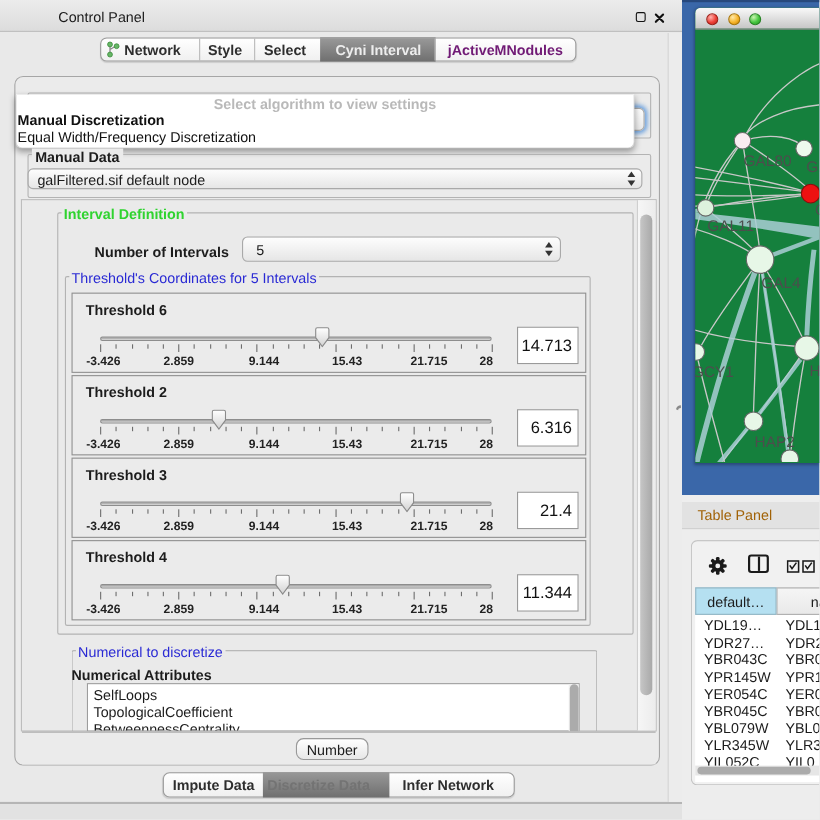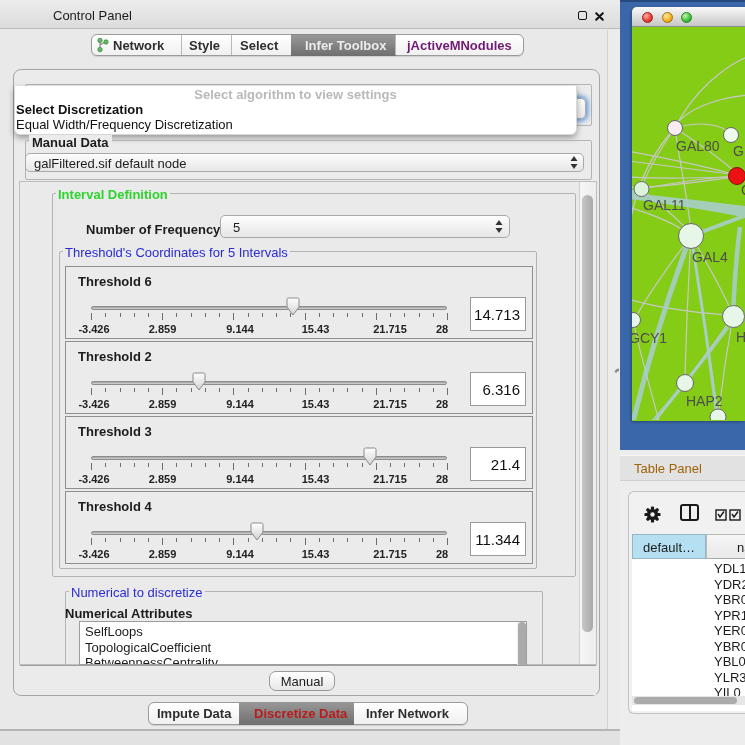--- a/index.html
+++ b/index.html
@@ -30,53 +30,53 @@
 
 <svg class="abs" style="left:96px;top:37px;" width="14" height="16" viewBox="0 0 14 16">
   <path d="M4 4 L4 12 M4 8 L9 5" stroke="#8a8a8a" stroke-width="1.2" fill="none"></path>
   <circle cx="4" cy="3.4" r="2.2" fill="#67b767" stroke="#3f8f3f" stroke-width="0.8"></circle>
   <circle cx="10" cy="5" r="2.2" fill="#67b767" stroke="#3f8f3f" stroke-width="0.8"></circle>
   <circle cx="4" cy="12.6" r="2.2" fill="#67b767" stroke="#3f8f3f" stroke-width="0.8"></circle>
 </svg>
 <div class="abs b13" style="left:113px;top:38px;color:#2e2e2e;">Network</div>
 <div class="abs b13" style="left:189px;top:38px;color:#2e2e2e;">Style</div>
 <div class="abs b13" style="left:240px;top:38px;color:#2e2e2e;">Select</div>
-<div class="abs b13" style="left:305px;top:38px;color:#ededed;">Infer Toolbox</div>
+<div class="abs b13" style="left:305px;top:38px;color:#ededed;">Cyni Interval</div>
 <div class="abs b13" style="left:407px;top:38px;color:#701a75;">jActiveMNodules</div>
 
 <div class="abs" style="left:13px;top:69px;width:587px;height:627px;background:#ebebeb;border:1px solid #a6a6a6;border-radius:8px;"></div>
 
 <div class="abs" style="left:25px;top:84px;width:567px;height:42px;border:1px solid #b3b3b3;border-radius:2px;"></div>
 <div class="abs b13" style="left:30px;top:73px;color:#a9a9a9;background:#ebebeb;padding:0 3px;margin-top:19px;">Discretization Algorithm</div>
 
 <div class="abs" style="left:545px;top:98px;width:41px;height:21px;border-radius:5px;background:linear-gradient(#fdfdfd,#e9e9e9);border:1px solid #a9a9a9;box-shadow:0 0 4px 2.5px rgba(90,150,220,0.85);"></div>
 
 <div class="abs" style="left:14px;top:86px;width:563px;height:49px;background:#ffffff;border:1px solid #d7d7d7;border-top:none;border-radius:0 0 6px 6px;box-shadow:0 3px 6px rgba(0,0,0,0.35);"></div>
 <div class="abs b13" style="left:14px;top:87px;width:563px;text-align:center;color:#b9b9b9;">Select algorithm to view settings</div>
-<div class="abs b13" style="left:16px;top:102px;color:#111;">Select Discretization</div>
+<div class="abs b13" style="left:16px;top:102px;color:#111;">Manual Discretization</div>
 <div class="abs r13" style="left:16px;top:117px;color:#111;">Equal Width/Frequency Discretization</div>
 
 <div class="abs" style="left:25px;top:140px;width:567px;height:40px;border:1px solid #b3b3b3;border-radius:2px;"></div>
 <div class="abs b13" style="left:29px;top:135px;background:#ebebeb;padding:0 3px;">Manual Data</div>
 <div class="abs" style="left:25px;top:153px;width:559px;height:19px;border-radius:5px;background:linear-gradient(#fdfdfd,#e6e6e6);border:1px solid #a9a9a9;"></div>
 <div class="abs r13" style="left:34px;top:156px;">galFiltered.sif default node</div>
 <svg class="abs" style="left:569px;top:155px;" width="10" height="15" viewBox="0 0 10 15">
   <path d="M5 1 L8.5 6 L1.5 6 Z" fill="#333"></path>
     <path d="M5 14 L8.5 9 L1.5 9 Z" fill="#333"></path>
 </svg>
 
 <div class="abs" style="left:19px;top:181px;width:578px;height:484px;background:#eaeaea;border:1px solid #bdbdbd;"></div>
 
 <div class="abs" style="left:579px;top:182px;width:17px;height:482px;background:linear-gradient(90deg,#f6f6f6,#ececec);border-left:1px solid #cfcfcf;"></div>
 <div class="abs" style="left:582px;top:195px;width:11px;height:437px;background:linear-gradient(90deg,#c6c6c6,#a9a9a9);border-radius:6px;"></div>
 
 <div class="abs" style="left:52px;top:193px;width:524px;height:384px;border:1px solid #b3b3b3;border-radius:2px;"></div>
 <div class="abs b13" style="left:56px;top:187px;background:#eaeaea;padding:0 2px;color:#2fd32f;">Interval Definition</div>
 
-<div class="abs b13" style="left:86px;top:222px;">Number of Frequency</div>
+<div class="abs b13" style="left:86px;top:222px;">Number of Intervals</div>
 <div class="abs" style="left:220px;top:215px;width:290px;height:23px;border-radius:5px;background:linear-gradient(#fdfdfd,#e6e6e6);border:1px solid #a9a9a9;"></div>
 <div class="abs r13" style="left:233px;top:220px;">5</div>
 <svg class="abs" style="left:494px;top:219px;" width="10" height="15" viewBox="0 0 10 15">
   <path d="M5 1 L8.5 6 L1.5 6 Z" fill="#333"></path>
     <path d="M5 14 L8.5 9 L1.5 9 Z" fill="#333"></path>
 </svg>
 
 <div class="abs" style="left:59px;top:251px;width:478px;height:318px;border:1px solid #b3b3b3;border-radius:2px;"></div>
 <div class="abs r13" style="left:63px;top:245px;background:#eaeaea;padding:0 2px;color:#2a2ad4;">Threshold's Coordinates for 5 Intervals</div>
 
@@ -271,41 +271,41 @@
 <div class="abs r13" style="left:69px;top:585px;background:#eaeaea;padding:0 2px;color:#2a2ad4;">Numerical to discretize</div>
 <div class="abs b13" style="left:65px;top:606px;">Numerical Attributes</div>
 <div class="abs" style="left:79px;top:621px;width:448px;height:44px;background:#ffffff;border:1px solid #9d9d9d;overflow:hidden;">
   <div class="r13" style="padding:2px 0 0 5px;line-height:15.5px;">SelfLoops<br>TopologicalCoefficient<br>BetweennessCentrality</div>
 </div>
 <div class="abs" style="left:517px;top:622px;width:9px;height:43px;background:#f0f0f0;"></div>
 <div class="abs" style="left:518px;top:622px;width:8px;height:43px;background:#ababab;border-radius:4px 4px 0 0;"></div>
 
 <div class="abs" style="left:20px;top:665px;width:576px;height:30px;background:#ebebeb;border-top:1px solid #9f9f9f;"></div>
 <div class="abs" style="left:269px;top:671px;width:66px;height:20px;background:linear-gradient(#ffffff,#e7e7e7);border:1px solid #999;border-radius:7px;"></div>
-<div class="abs r13" style="left:269px;top:674px;width:66px;text-align:center;">Manual</div>
+<div class="abs r13" style="left:269px;top:674px;width:66px;text-align:center;">Number</div>
 
 <div class="abs" style="left:148px;top:702px;width:320px;height:23px;background:linear-gradient(#ffffff,#f0f0f0);border:1px solid #9b9b9b;border-radius:6px;box-shadow:0 1px 1px rgba(0,0,0,0.12);"></div>
 <div class="abs" style="left:239px;top:702px;width:115px;height:23px;background:linear-gradient(#989898,#6f6f6f);"></div>
 <div class="abs b13" style="left:157px;top:706px;color:#2e2e2e;">Impute Data</div>
-<div class="abs b13" style="left:254px;top:706px;color:#b91c1c;">Discretize Data</div>
+<div class="abs b13" style="left:243px;top:706px;color:#737373;">Discretize Data</div>
 <div class="abs b13" style="left:366px;top:706px;color:#2e2e2e;">Infer Network</div>
 
 <div class="abs" style="left:0;top:729px;width:620px;height:2px;background:#b5b5b5;"></div>
 <div class="abs" style="left:0;top:731px;width:620px;height:14px;background:#e2e2e2;"></div>
 
 <div class="abs" style="left:607px;top:30px;width:1px;height:699px;background:#d2d2d2;"></div>
 <div class="abs" style="left:608px;top:30px;width:12px;height:699px;background:#ececec;"></div>
 <svg class="abs" style="left:614px;top:367px;" width="6" height="7" viewBox="0 0 6 7">
     <path d="M0.5 5 Q1.5 1.5 5 1.5 L5 4 Q2.5 4 2.5 6 Z" fill="#8a8a8a"></path>
   </svg>
 
 <div class="abs" style="left:620px;top:0;width:125px;height:450px;background:#3a67a9;"></div>
 <div class="abs" style="left:620px;top:0;width:125px;height:2px;background:#27487c;"></div>
 
-<div class="abs" style="left:632px;top:7px;width:113px;height:414px;background:#84cc16;border-radius:5px 0 0 0;overflow:hidden;box-shadow:-1px 1px 3px rgba(0,0,0,0.3);">
+<div class="abs" style="left:632px;top:7px;width:113px;height:414px;background:#15803d;border-radius:5px 0 0 0;overflow:hidden;box-shadow:-1px 1px 3px rgba(0,0,0,0.3);">
   <div style="height:20px;background:linear-gradient(#f9f9f9,#c6c6c6);border-bottom:1px solid #8e8e8e;position:relative;">
     <div style="position:absolute;left:10px;top:5px;width:11px;height:11px;border-radius:50%;background:radial-gradient(circle at 35% 30%,#ffb3ae,#ee4037 55%,#b02820);border:0.5px solid #9c2018;"></div>
     <div style="position:absolute;left:29.5px;top:5px;width:11px;height:11px;border-radius:50%;background:radial-gradient(circle at 35% 30%,#ffe9a8,#f6b42a 55%,#c2820a);border:0.5px solid #a87508;"></div>
     <div style="position:absolute;left:49px;top:5px;width:11px;height:11px;border-radius:50%;background:radial-gradient(circle at 35% 30%,#c9f4b0,#44c63e 55%,#2a9327);border:0.5px solid #268423;"></div>
   </div>
   <svg width="113" height="393" viewBox="632 28 113 393" style="display:block;">
     <g fill="none" stroke="#c8c8c8" stroke-width="1.2">
       <path d="M748,96 C712,99 688,112 678,123"></path>
       <path d="M675,129 C700,80 740,60 750,57"></path>
       <path d="M675,129 C702,121 724,126 731,136"></path>
@@ -395,17 +395,18 @@
   <rect x="15" y="1" width="10" height="10" fill="none" stroke="#1a1a1a" stroke-width="1.4"></rect>
   <path d="M17 5 L19 8 L23 2.5" stroke="#1a1a1a" stroke-width="1.4" fill="none"></path>
 </svg>
 
 <div class="abs" style="left:632px;top:534px;width:113px;height:177px;background:#ffffff;border-top:1px solid #b9b9b9;"></div>
 <div class="abs" style="left:632px;top:534px;width:74px;height:25px;background:#b5e0f1;border:1px solid #93b5c4;"></div>
 <div class="abs" style="left:706px;top:534px;width:39px;height:25px;background:linear-gradient(#f5f5f5,#e9e9e9);border-top:1px solid #b9b9b9;border-bottom:1px solid #a9a9a9;border-left:1px solid #bbb;"></div>
 <div class="abs r13" style="left:632px;top:540px;width:74px;text-align:center;">default…</div>
 <div class="abs r13" style="left:737px;top:540px;">na</div>
 <div class="abs" style="left:632px;top:560px;width:113px;height:137px;overflow:hidden;">
+    <div class="r13" id="tcol1" style="position:absolute;left:8px;top:1px;line-height:15.5px;">YDL19…<br>YDR27…<br>YBR043C<br>YPR145W<br>YER054C<br>YBR045C<br>YBL079W<br>YLR345W<br>YIL052C</div>
     <div class="r13" id="tcol2" style="position:absolute;left:82px;top:1px;line-height:15.5px;">YDL1<br>YDR2<br>YBR0<br>YPR1<br>YER0<br>YBR0<br>YBL0<br>YLR3<br>YIL0</div>
   </div>
 
 <div class="abs" style="left:632px;top:696px;width:113px;height:9px;background:#e6e6e6;"></div>
 <div class="abs" style="left:634px;top:697px;width:103px;height:7px;background:#ababab;border-radius:4px;"></div>
 
 </body></html>

